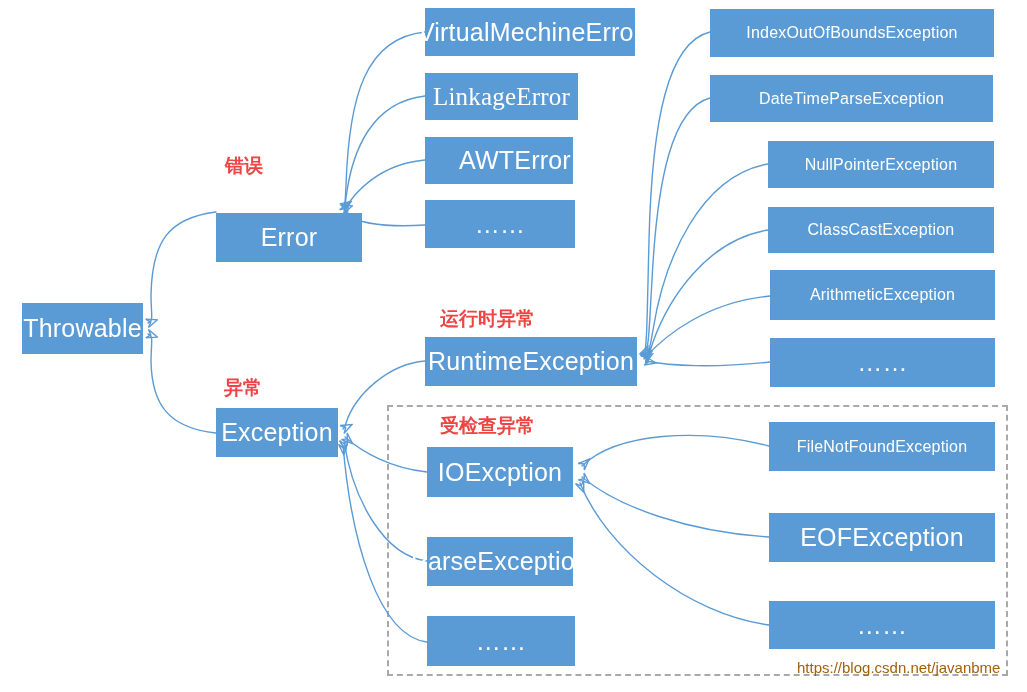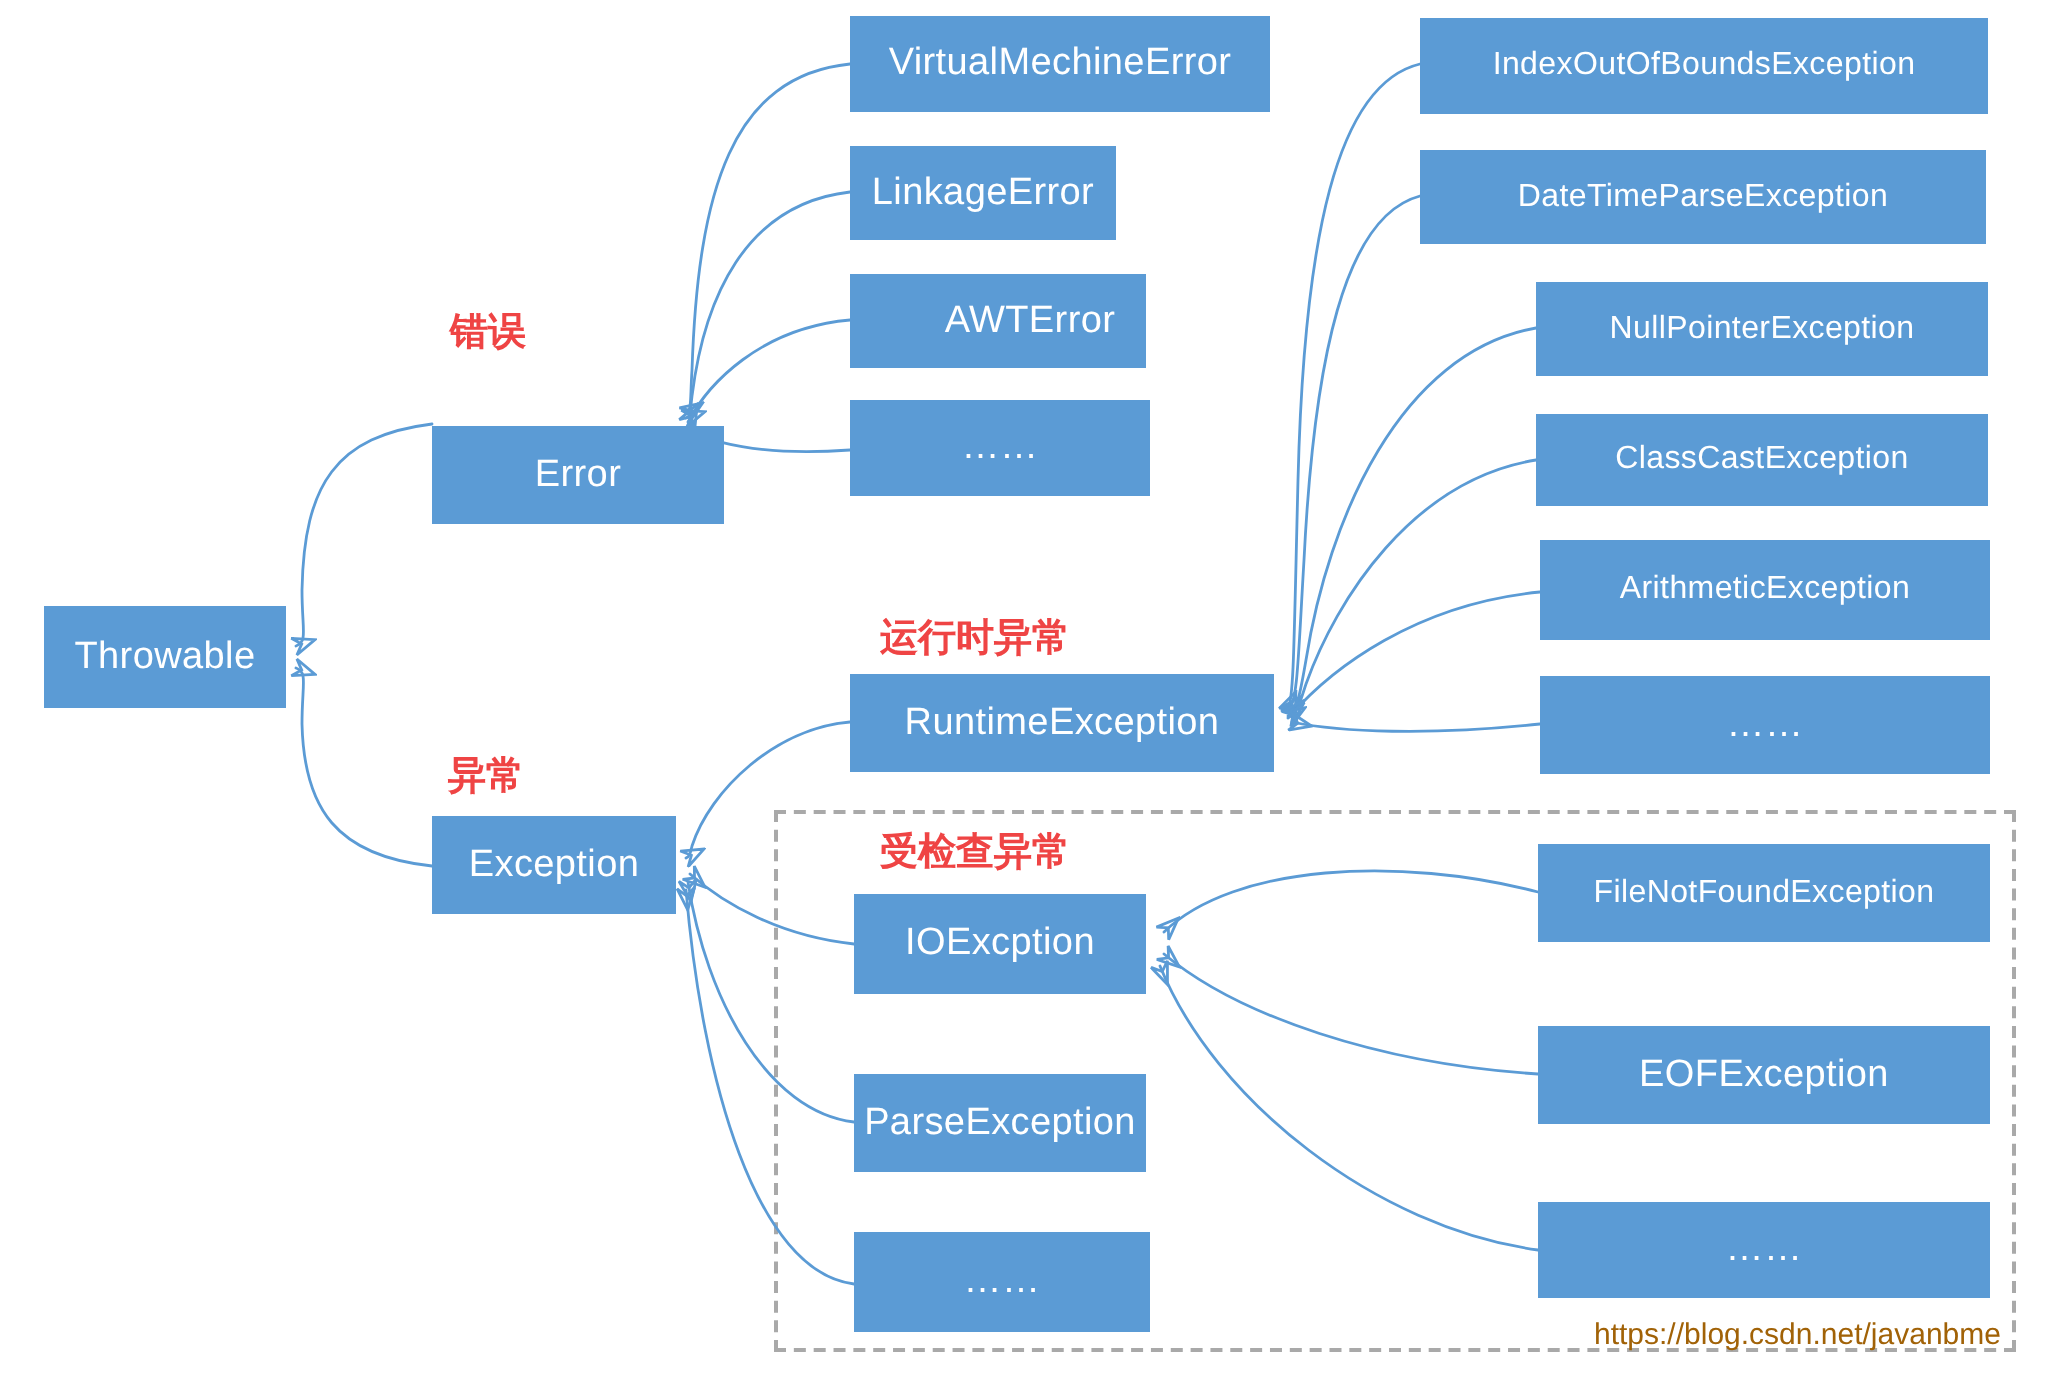--- a/index.html
+++ b/index.html
@@ -27,21 +27,21 @@
     stroke-width: 1.4;
     stroke-linecap: round;
   }
   .node {
     position: absolute;
     background: #5B9BD5;
     color: #FFFFFF;
     display: flex;
     align-items: center;
     justify-content: center;
-    font-size: 19px;
+    font-size: 25px;
     letter-spacing: 0.2px;
     white-space: nowrap;
     box-sizing: border-box;
   }
   .node.small-text { font-size: 16px; }
   .zh-label {
     position: absolute;
     color: #ef4444;
     font-size: 19px;
     font-weight: bold;
@@ -113,21 +113,21 @@
 
   <div class="node" style="left:22px; top:303px; width:121px; height:51px;">Throwable</div>
 
   <div class="zh-label" style="left:225px; top:153px;">错误</div>
   <div class="node" style="left:216px; top:187px; width:146px; height:49px;margin-top:26px;">Error</div>
 
   <div class="zh-label" style="left:224px; top:375px;">异常</div>
   <div class="node" style="left:216px; top:408px; width:122px; height:49px;">Exception</div>
 
   <div class="node" style="left:425px; top:8px; width:210px; height:48px;">VirtualMechineError</div>
-  <div class="node" style="left:425px; top:73px; width:133px; height:47px;">LinkageError</div>
+  <div class="node" style="left:425px; top:73px; width:153px; height:47px;font-family:Liberation Serif, serif;">LinkageError</div>
   <div class="node" style="left:425px; top:137px; width:148px; height:47px;padding-left:32px;">AWTError</div>
   <div class="node" style="left:425px; top:200px; width:150px; height:48px;">……</div>
 
   <div class="zh-label" style="left:440px; top:306px;">运行时异常</div>
   <div class="node" style="left:425px; top:337px; width:212px; height:49px;">RuntimeException</div>
 
   <div class="node small-text" style="left:710px; top:9px; width:284px; height:48px;">IndexOutOfBoundsException</div>
   <div class="node small-text" style="left:710px; top:75px; width:283px; height:47px;">DateTimeParseException</div>
   <div class="node small-text" style="left:768px; top:141px; width:226px; height:47px;">NullPointerException</div>
   <div class="node small-text" style="left:768px; top:207px; width:226px; height:46px;">ClassCastException</div>

